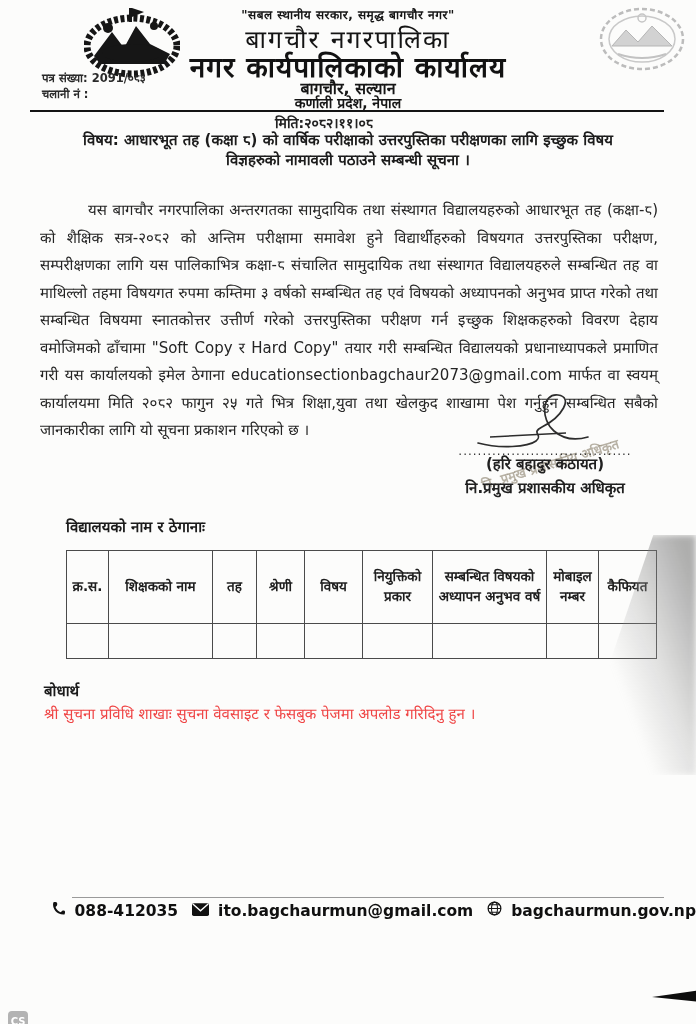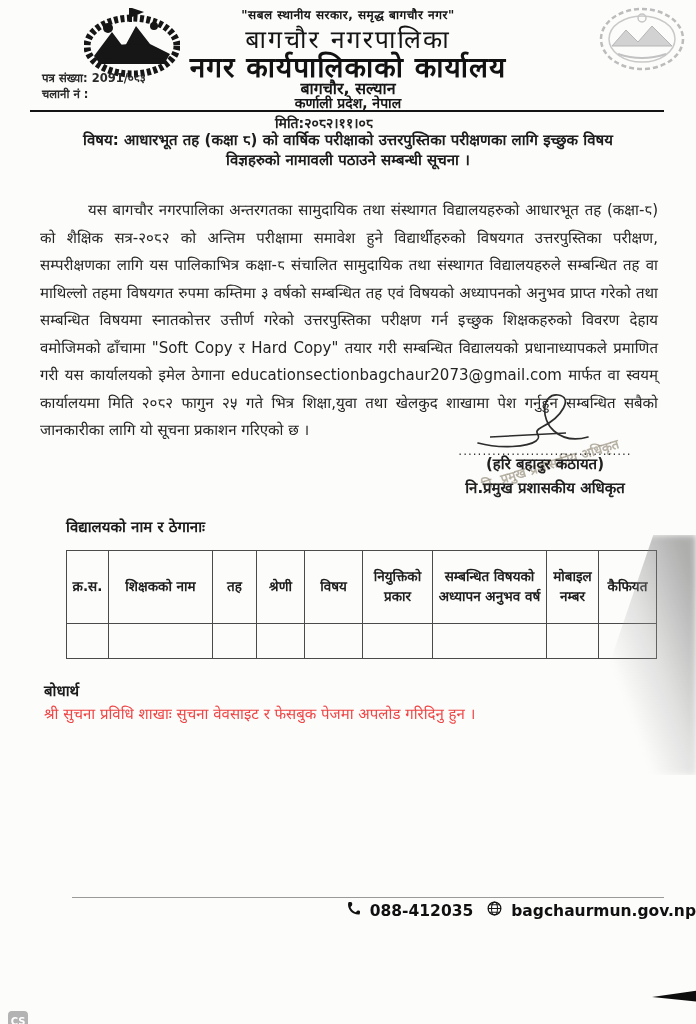--- a/index.html
+++ b/index.html
@@ -172,20 +172,29 @@
   <span class="f-item">
     <span class="ic">
       <svg width="15" height="15" viewBox="0 0 20 20">
           <path d="M3 2 C8 0 9 3 8 6 L6 8 C7 11 10 14 13 15 L15 13 C18 12 20 13 18 18 C9 19 1 11 3 2 Z" fill="#111"></path>
         </svg>
     </span>
     <span>088-412035</span>
   </span>
   <span class="f-item">
     <span class="ic">
+      <svg width="17" height="13" viewBox="0 0 20 15">
+          <rect x="0" y="0" width="20" height="15" rx="2" fill="#111"></rect>
+          <path d="M1 1 L10 9 L19 1" stroke="#fff" stroke-width="1.6" fill="none"></path>
+        </svg>
+    </span>
+    <span>ito.bagchaurmun@gmail.com</span>
+  </span>
+  <span class="f-item">
+    <span class="ic">
       <svg width="15" height="15" viewBox="0 0 20 20">
           <circle cx="10" cy="10" r="8.5" fill="none" stroke="#111" stroke-width="1.6"></circle>
           <ellipse cx="10" cy="10" rx="4" ry="8.5" fill="none" stroke="#111" stroke-width="1.4"></ellipse>
           <path d="M1.5 10 H18.5 M3 5 H17 M3 15 H17" stroke="#111" stroke-width="1.3"></path>
         </svg>
     </span>
     <span>bagchaurmun.gov.np</span>
   </span>
 </div>
 

